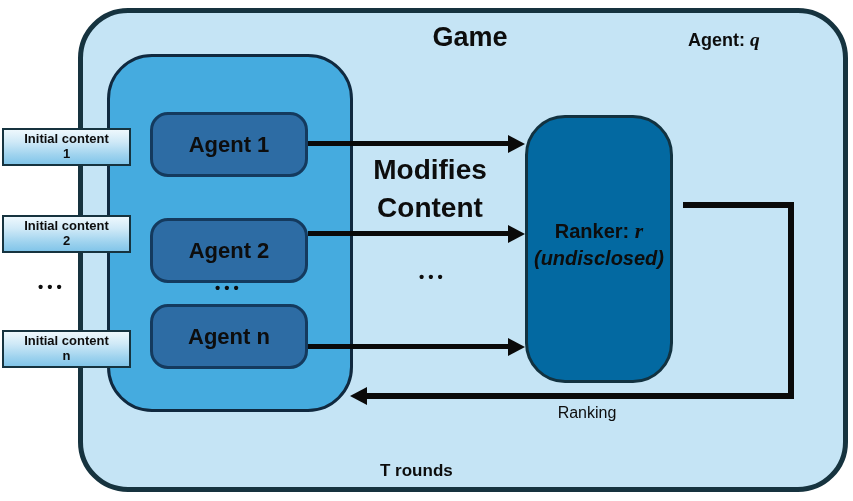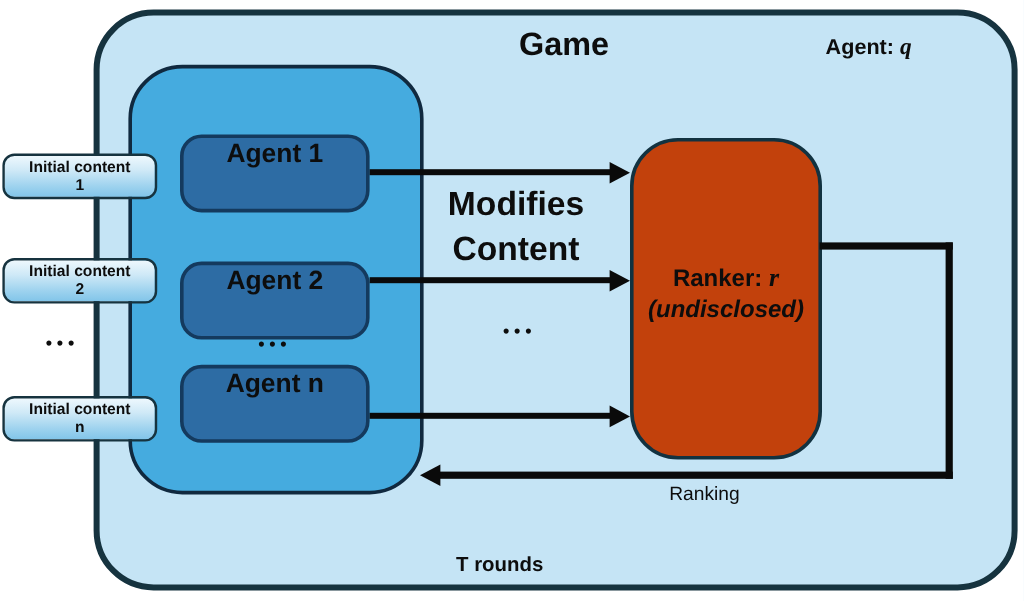--- a/index.html
+++ b/index.html
@@ -14,33 +14,33 @@
     z-index:1;
   }
   .agents-box{
     position:absolute;left:107px;top:54px;width:246px;height:358px;
     box-sizing:border-box;background:#45abdf;border:3px solid #10293f;border-radius:45px;
     z-index:2;
   }
   .agent{
     position:absolute;left:150px;width:158px;height:65px;
     box-sizing:border-box;background:#2d6ca4;border:3px solid #143a5e;border-radius:18px;
-    display:flex;align-items:flex-start;justify-content:center;
+    display:flex;align-items:center;justify-content:center;
     font-weight:bold;font-size:22px;z-index:3;
   }
   .ranker-box{
-    position:absolute;left:525px;top:115px;width:160px;height:268px;
-    box-sizing:border-box;background:#c2410c;border:3px solid #123240;border-radius:40px;
+    position:absolute;left:525px;top:115px;width:148px;height:268px;
+    box-sizing:border-box;background:#0369a1;border:3px solid #123240;border-radius:40px;
     z-index:3;text-align:center;
   }
   .ranker-text{margin-top:99px;font-weight:bold;font-size:20px;line-height:1.3;}
   .ranker-sub{font-weight:bold;font-size:20px;font-style:italic;}
   .init-box{
     position:absolute;left:2px;width:129px;height:38px;
-    box-sizing:border-box;border:2px solid #16333f;border-radius:10px;
+    box-sizing:border-box;border:2px solid #16333f;border-radius:0;
     background:linear-gradient(to bottom,#eef8fd 0%,#cfe9f7 35%,#9dd2ee 75%,#82c5e9 100%);
     display:flex;flex-direction:column;align-items:center;justify-content:center;
     font-weight:bold;font-size:13px;line-height:1.15;z-index:6;
   }
   
   .game-title{position:absolute;left:390px;top:22px;width:160px;text-align:center;
     font-weight:bold;font-size:27px;z-index:4;}
   .query-label{position:absolute;left:688px;top:29px;width:120px;font-weight:bold;font-size:18px;z-index:4;}
   .math{font-family:"Liberation Serif", serif;font-style:italic;font-weight:bold;font-size:1.08em;}
   .rounds-label{position:absolute;left:380px;top:461px;width:100px;

